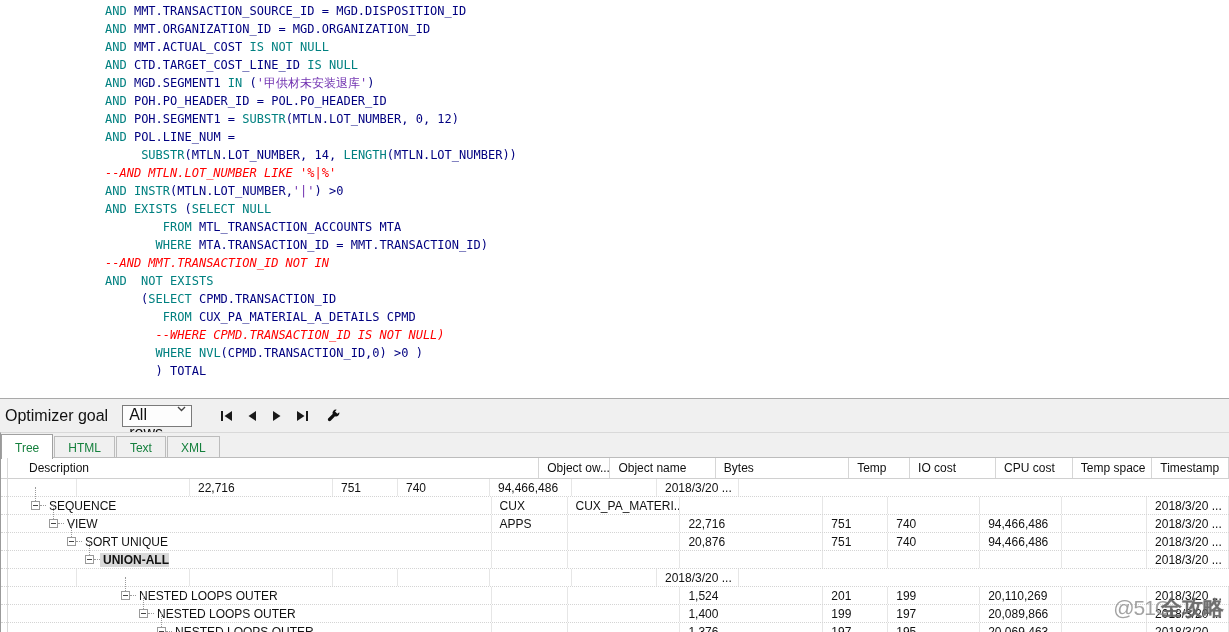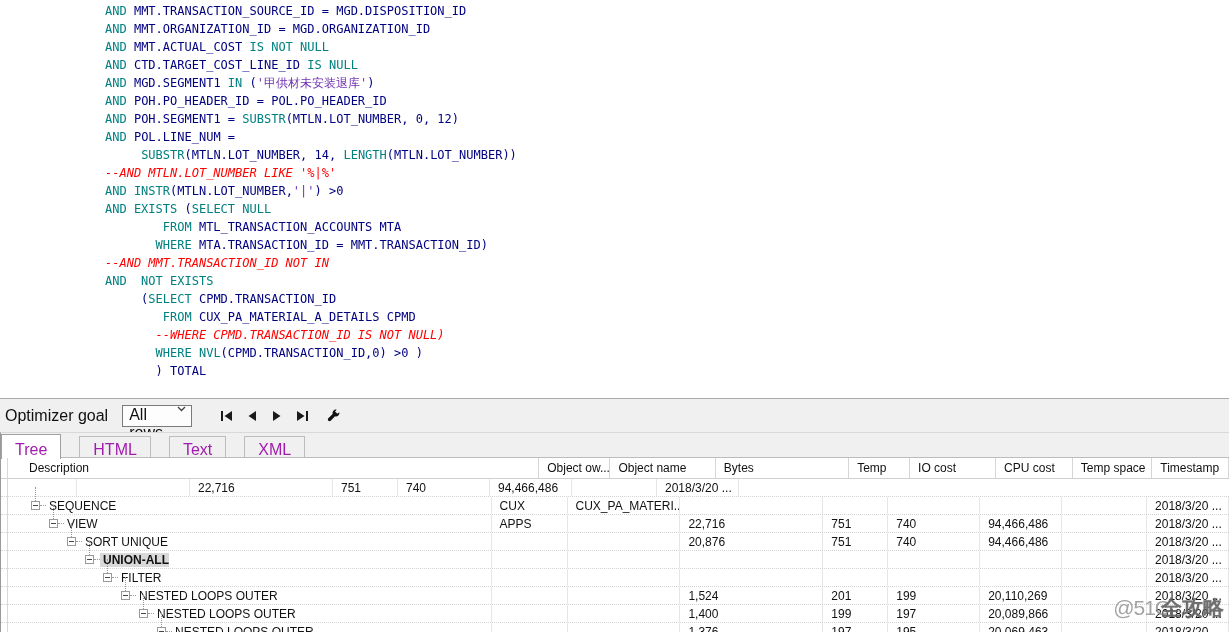--- a/index.html
+++ b/index.html
@@ -32,23 +32,23 @@
   .combo svg { flex:0 0 auto; }
   .navbtns { display:flex; align-items:center; margin-left:26px; gap:7px; }
   .navbtn { width:18px; height:18px; display:flex; align-items:center; justify-content:center; }
 
   
   .tabstrip { height:26px; display:flex; align-items:flex-end; background:var(--chrome);
               border-top:1px solid #d9d9d9; border-left:1px solid #9a9a9a;
               position:relative; }
   .tabstrip::after { content:''; position:absolute; left:0; right:0; bottom:0;
                      height:1px; background:#bcbcbc; }
-  .tab { position:relative; font-size:16px; color:#a21caf; background:var(--chrome);
+  .tab { position:relative; font-size:12px; color:#15803d; background:var(--chrome);
          border:1px solid #bcbcbc; border-bottom:none; padding:4px 13px 5px 13px;
-         margin-right:18px; height:22px; }
+         margin-right:1px; height:22px; }
   .tab.active { background:#fff; height:25px; padding-top:6px; z-index:2;
                 border-color:#a0a0a0; margin-bottom:-1px; }
 
   
   .grid { position:relative; height:175px; background:#fff;
           border-left:1px solid #9a9a9a; overflow:hidden; }
   .grid::before { content:''; position:absolute; left:6px; top:0; bottom:0; width:1px;
                   background:#d8d8d8; z-index:3; }
   .ghead { display:flex; height:21px; border-bottom:1px solid #d0d0d0; background:#fff; }
   .hcell { font-size:12px; color:#111; padding:3px 0 0 8px; border-right:1px solid #d6d6d6;
@@ -210,26 +210,20 @@
           <div class="cell" style="width: 76px;"></div>
           <div class="cell" style="width: 113px;"></div>
           <div class="cell" style="width: 143px;"></div>
           <div class="cell" style="width: 65px;"></div>
           <div class="cell" style="width: 92px;"></div>
           <div class="cell" style="width: 82px;"></div>
           <div class="cell" style="width: 85px;"></div>
           <div class="cell" style="width: 82px;">2018/3/20 ...</div>
         </div>
         <div class="grow">
-          <div class="cell desc" style="width: 491px;">
-            <span class="vstub" style="left: 106px;"></span>
-            <span class="ebox" style="margin-left: 102px;"></span>
-            <span class="hstub"></span>
-            <span class="dtext">FILTER</span>
-          </div>
           <div class="cell" style="width: 76px;"></div>
           <div class="cell" style="width: 113px;"></div>
           <div class="cell" style="width: 143px;"></div>
           <div class="cell" style="width: 65px;"></div>
           <div class="cell" style="width: 92px;"></div>
           <div class="cell" style="width: 82px;"></div>
           <div class="cell" style="width: 85px;"></div>
           <div class="cell" style="width: 82px;">2018/3/20 ...</div>
         </div>
         <div class="grow">

